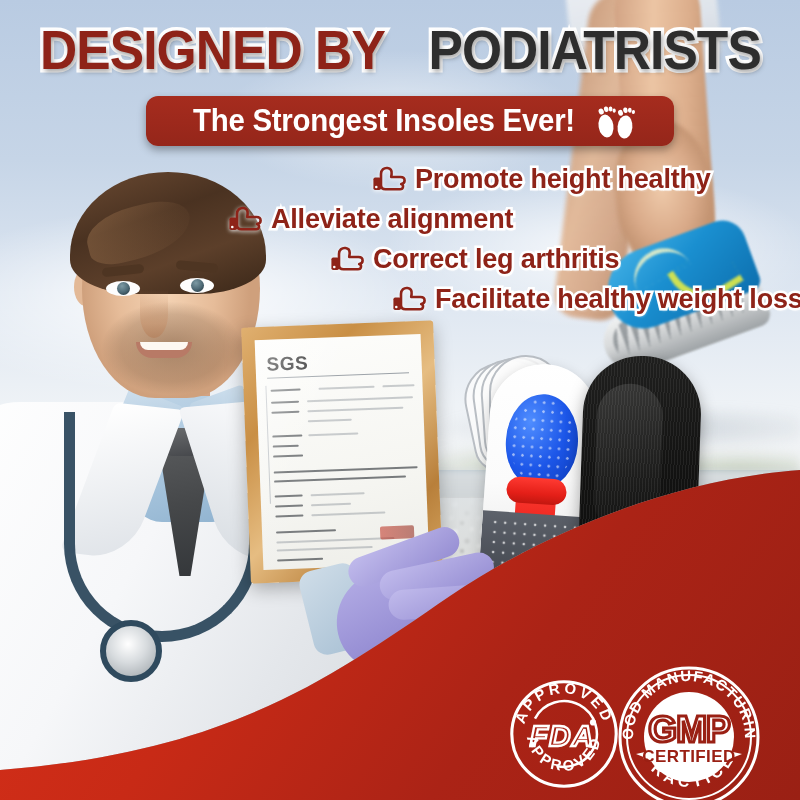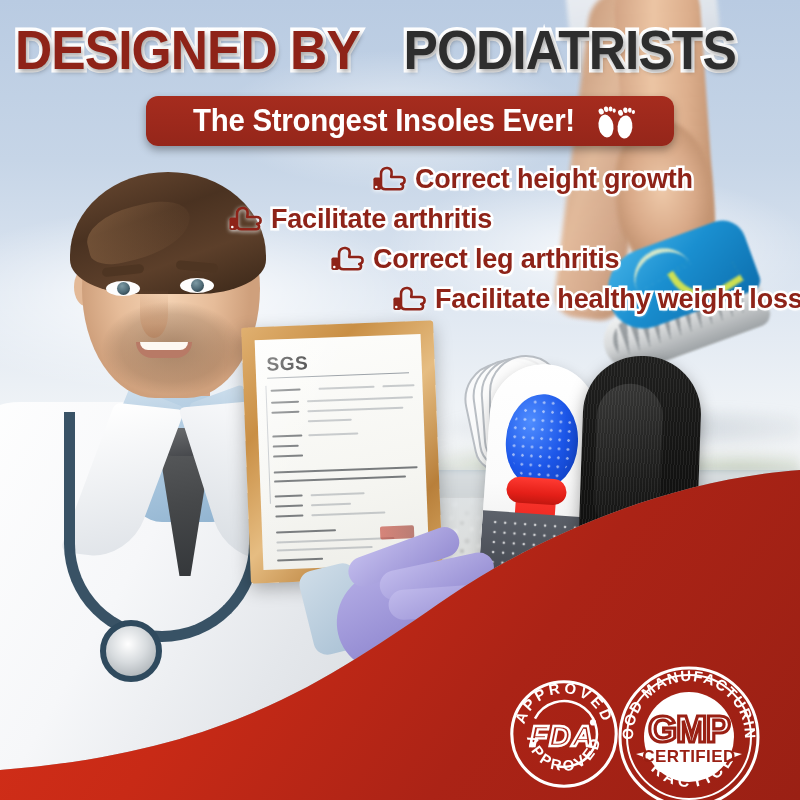--- a/index.html
+++ b/index.html
@@ -372,21 +372,21 @@
   .redband-edge{
     position:absolute;left:0;top:470px;width:800px;height:330px;
     background:#a9aeb2;
     clip-path:path("M800,0 C690,8 560,52 450,126 C330,208 230,282 0,300 L0,306 C232,288 332,214 452,132 C562,58 692,14 800,6 Z");
     opacity:.85;
   }
 
   
   .headline{
     position:absolute;left:0;top:22px;width:800px;
-    line-height:1;
+    text-align:center;line-height:1;
     font-size:56px;font-weight:700;font-stretch:condensed;
     letter-spacing:-1px;white-space:nowrap;
   }
   .headline .w{
     display:inline-block;
     transform:scaleX(.92);
     -webkit-text-stroke:7px #ffffff;
     paint-order:stroke fill;
     text-shadow:2px 3px 5px rgba(0,0,0,.35);
   }
@@ -577,30 +577,30 @@
   </div>
 
   <div class="bullets">
 
     <div class="bullet b0">
       <svg class="hand-icon" viewBox="0 0 34 30">
         <path d="M9 9 C9 5 12 2.5 15.5 3 C18.5 3.4 20 5.6 19.6 9 L19.2 12 L28.5 12 C31 12 32.6 13.6 32.6 15.6 C32.6 17.4 31.2 18.8 29.2 19 C30.6 19.5 31.2 20.6 31 21.9 C30.8 23.4 29.6 24.3 28 24.3 L13.5 24.3 C10.8 24.3 9 22.6 9 20 Z" fill="none" stroke="#8e2318" stroke-width="2.6" stroke-linejoin="round"></path>
         <rect x="1.4" y="12.4" width="7.6" height="12.6" rx="1.8" fill="#8e2318"></rect>
         <circle cx="4.3" cy="22" r="1.3" fill="#ffffff"></circle>
       </svg>
-      <span class="bullet-text">Correct height growth</span>
+      <span class="bullet-text">Promote height healthy</span>
     </div>
 
     <div class="bullet b1">
       <svg class="hand-icon" viewBox="0 0 34 30">
         <path d="M9 9 C9 5 12 2.5 15.5 3 C18.5 3.4 20 5.6 19.6 9 L19.2 12 L28.5 12 C31 12 32.6 13.6 32.6 15.6 C32.6 17.4 31.2 18.8 29.2 19 C30.6 19.5 31.2 20.6 31 21.9 C30.8 23.4 29.6 24.3 28 24.3 L13.5 24.3 C10.8 24.3 9 22.6 9 20 Z" fill="none" stroke="#8e2318" stroke-width="2.6" stroke-linejoin="round"></path>
         <rect x="1.4" y="12.4" width="7.6" height="12.6" rx="1.8" fill="#8e2318"></rect>
         <circle cx="4.3" cy="22" r="1.3" fill="#ffffff"></circle>
       </svg>
-      <span class="bullet-text">Facilitate arthritis</span>
+      <span class="bullet-text">Alleviate alignment</span>
     </div>
 
     <div class="bullet b2">
       <svg class="hand-icon" viewBox="0 0 34 30">
         <path d="M9 9 C9 5 12 2.5 15.5 3 C18.5 3.4 20 5.6 19.6 9 L19.2 12 L28.5 12 C31 12 32.6 13.6 32.6 15.6 C32.6 17.4 31.2 18.8 29.2 19 C30.6 19.5 31.2 20.6 31 21.9 C30.8 23.4 29.6 24.3 28 24.3 L13.5 24.3 C10.8 24.3 9 22.6 9 20 Z" fill="none" stroke="#8e2318" stroke-width="2.6" stroke-linejoin="round"></path>
         <rect x="1.4" y="12.4" width="7.6" height="12.6" rx="1.8" fill="#8e2318"></rect>
         <circle cx="4.3" cy="22" r="1.3" fill="#ffffff"></circle>
       </svg>
       <span class="bullet-text">Correct leg arthritis</span>
     </div>

